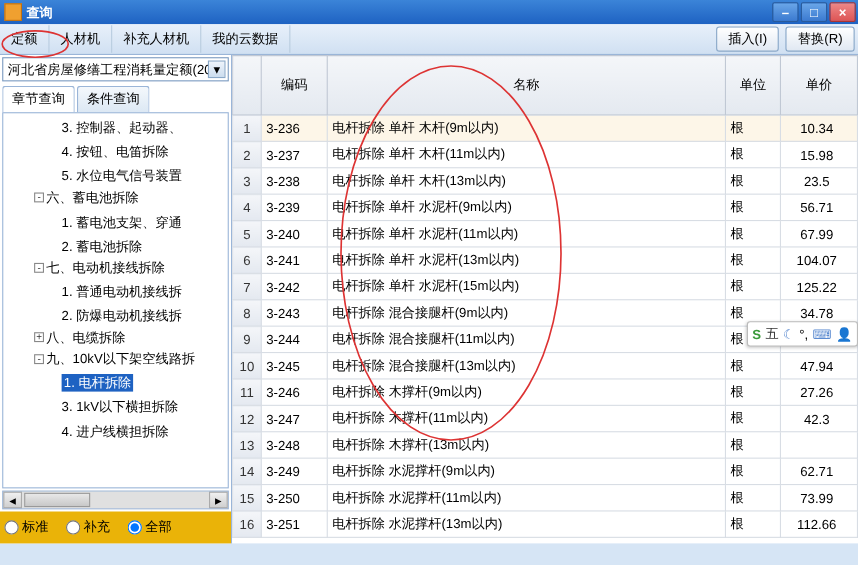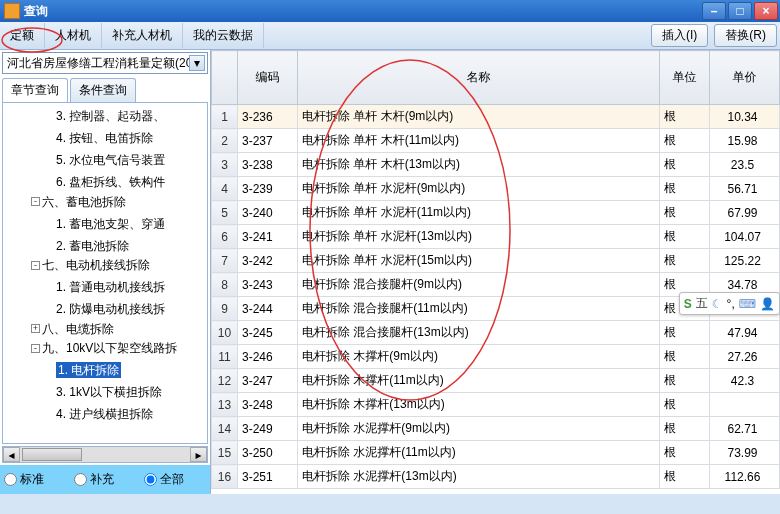--- a/index.html
+++ b/index.html
@@ -28,21 +28,21 @@
 .tree li { white-space: nowrap; line-height: 16px; padding: 1px 0; }
 .tree .nd { display: inline-flex; align-items: center; }
 .tree .exp { width: 9px; height: 9px; border: 1px solid #888; display: inline-flex; align-items: center; justify-content: center; font-size: 9px; line-height: 7px; margin-right: 2px; color: #333; }
 .tree .noexp { width: 11px; display: inline-block; }
 .tree li.sel > .nd > .lbl { background: #1e62c2; color: #fff; padding: 0 2px; }
 .hscroll { height: 17px; border: 1px solid #9ab5d8; margin: 0 2px 2px 2px; background: #e8e8e8; display: flex; }
 .hscroll .ar { width: 17px; background: linear-gradient(#f0f0f0,#d0d0d0); border: 1px solid #aaa; display: flex; align-items: center; justify-content: center; }
 .hscroll .track { flex: 1; background: #e0e0e0; position: relative; }
 .hscroll .thumb { position: absolute; left: 2px; top: 1px; width: 60px; height: 13px; background: linear-gradient(#e8e8e8,#c8c8c8); border: 1px solid #999; }
 
-.radiorow { padding: 6px 4px; display: flex; gap: 30px; align-items: center; background: #7dd3fc; }
+.radiorow { padding: 6px 4px; display: flex; gap: 16px; align-items: center; background: #eab308; }
 .radiorow label { display: flex; align-items: center; gap: 3px; }
 .radiorow input { margin: 0; }
 
 .right { flex: 1; background: #fff; overflow: hidden; display: flex; flex-direction: column; }
 table { border-collapse: collapse; width: 100%; }
 th { background: linear-gradient(#f4f6f9,#e4e9f0); border: 1px solid #c0c8d4; padding: 18px 2px; font-weight: normal; }
 td { border: 1px solid #d8dde4; padding: 3px 4px; }
 td.rownum { background: linear-gradient(#f4f6f9,#e4e9f0); text-align: center; color: #333; width: 26px; }
 td.code { width: 60px; }
 td.unit { width: 50px; text-align: left; }
@@ -96,24 +96,20 @@
               <span class="noexp"></span>
               <span class="lbl">3. 控制器、起动器、</span>
             </span></li>
           <li style="padding-left: 28px;"><span class="nd">
               <span class="noexp"></span>
               <span class="lbl">4. 按钮、电笛拆除</span>
             </span></li>
           <li style="padding-left: 28px;"><span class="nd">
               <span class="noexp"></span>
               <span class="lbl">5. 水位电气信号装置</span>
-            </span></li>
-          <li style="padding-left: 28px;"><span class="nd">
-              <span class="noexp"></span>
-              <span class="lbl">6. 盘柜拆线、铁构件</span>
             </span></li>
           <li style="padding-left: 14px;"><span class="nd">
               <span class="exp">-</span>
               <span class="lbl">六、蓄电池拆除</span>
             </span></li>
           <li style="padding-left: 28px;"><span class="nd">
               <span class="noexp"></span>
               <span class="lbl">1. 蓄电池支架、穿通</span>
             </span></li>
           <li style="padding-left: 28px;"><span class="nd">

